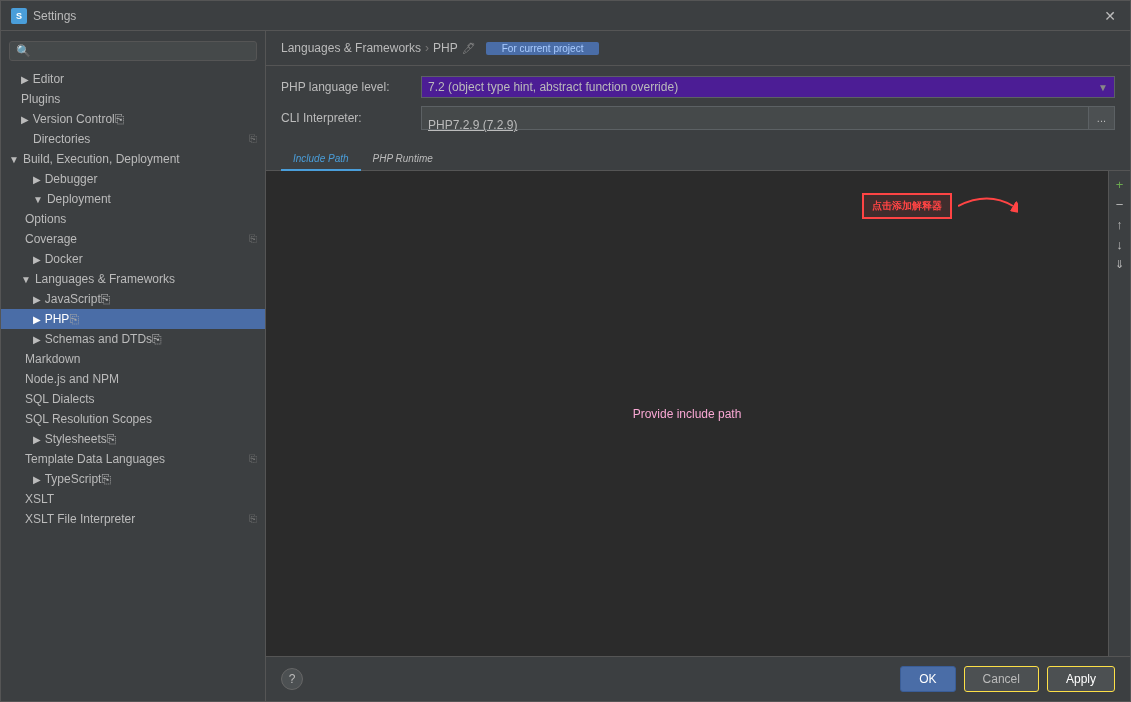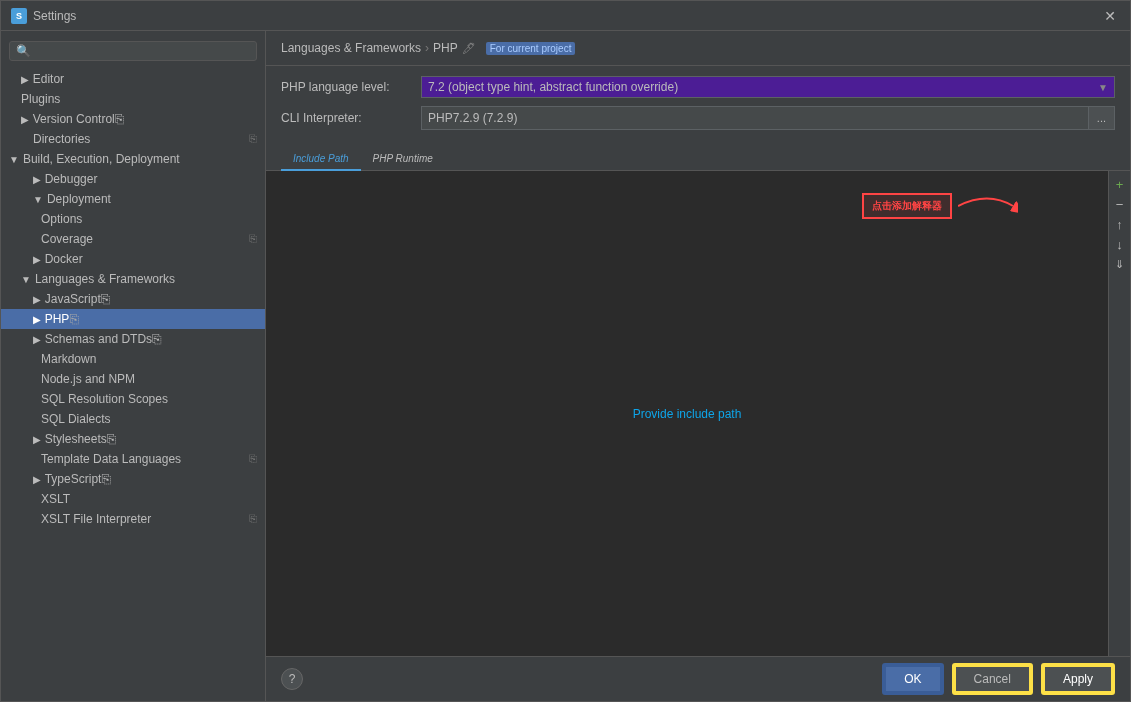--- a/index.html
+++ b/index.html
@@ -122,21 +122,21 @@
       font-weight: 500;
     }
 
     .sidebar-group-label .arrow {
       margin-right: 4px;
       font-size: 10px;
     }
 
     .indent-1 { padding-left: 20px; }
     .indent-2 { padding-left: 32px; }
-    .indent-3 { padding-left: 40px; }
+    .indent-3 { padding-left: 24px; }
 
     
     .right-panel {
       flex: 1;
       display: flex;
       flex-direction: column;
       background: #3c3f41;
       overflow: hidden;
     }
 
@@ -152,21 +152,21 @@
     }
 
     .breadcrumb .separator {
       color: #777;
     }
 
     .breadcrumb .project-badge {
       background: #4a6da7;
       color: #aaccff;
       font-size: 10px;
-      padding: 1px 4px;
+      padding: 1px 16px;
       border-radius: 2px;
       margin-left: 6px;
     }
 
     .settings-form {
       padding: 10px 15px;
       flex-shrink: 0;
     }
 
     .form-row {
@@ -205,24 +205,24 @@
       color: #888;
       font-size: 10px;
     }
 
     .interpreter-row {
       flex: 1;
       background: #45494a;
       border: 1px solid #5c6164;
       color: #bbbbbb;
       font-size: 12px;
-      padding: 3px 6px;
-      display: flex;
-      align-items: center;
+      padding: 11px 6px;
+      display: flex;
       justify-content: space-between;
+      text-decoration: underline;
     }
 
     .interpreter-btn {
       background: #4c5052;
       border: 1px solid #5c6164;
       border-left: none;
       color: #bbbbbb;
       padding: 3px 8px;
       cursor: pointer;
       font-size: 11px;
@@ -266,21 +266,21 @@
       background: #2b2b2b;
       overflow-y: auto;
       position: relative;
     }
 
     .path-list-empty {
       display: flex;
       align-items: center;
       justify-content: center;
       height: 100%;
-      color: #0ea5e9;
+      color: #f9a8d4;
       font-size: 12px;
     }
 
     .sidebar-tools {
       width: 22px;
       background: #3c3f41;
       border-left: 1px solid #555;
       display: flex;
       flex-direction: column;
       align-items: center;
@@ -317,21 +317,21 @@
       padding: 0 15px;
       gap: 8px;
       flex-shrink: 0;
     }
 
     .btn {
       padding: 5px 18px;
       font-size: 12px;
       cursor: pointer;
       border-radius: 3px;
-      border: 4px solid #fde047;
+      border: 1px solid #fde047;
       color: #bbbbbb;
       background: #4c5052;
     }
 
     .btn.primary {
       background: #4a6da7;
       border-color: #3a5d97;
       color: white;
     }
 
@@ -440,24 +440,24 @@
         <span>Schemas and DTDs</span>
         <span class="copy-icon">⎘</span>
       </div>
       <div class="sidebar-item indent-3">
         <span>Markdown</span>
       </div>
       <div class="sidebar-item indent-3">
         <span>Node.js and NPM</span>
       </div>
       <div class="sidebar-item indent-3">
+        <span>SQL Dialects</span>
+      </div>
+      <div class="sidebar-item indent-3">
         <span>SQL Resolution Scopes</span>
-      </div>
-      <div class="sidebar-item indent-3">
-        <span>SQL Dialects</span>
       </div>
       <div class="sidebar-group-label indent-2">
         <span class="arrow">▶</span>
         <span>Stylesheets</span>
         <span class="copy-icon">⎘</span>
       </div>
       <div class="sidebar-item indent-3">
         <span>Template Data Languages</span>
         <span class="copy-icon">⎘</span>
       </div>

